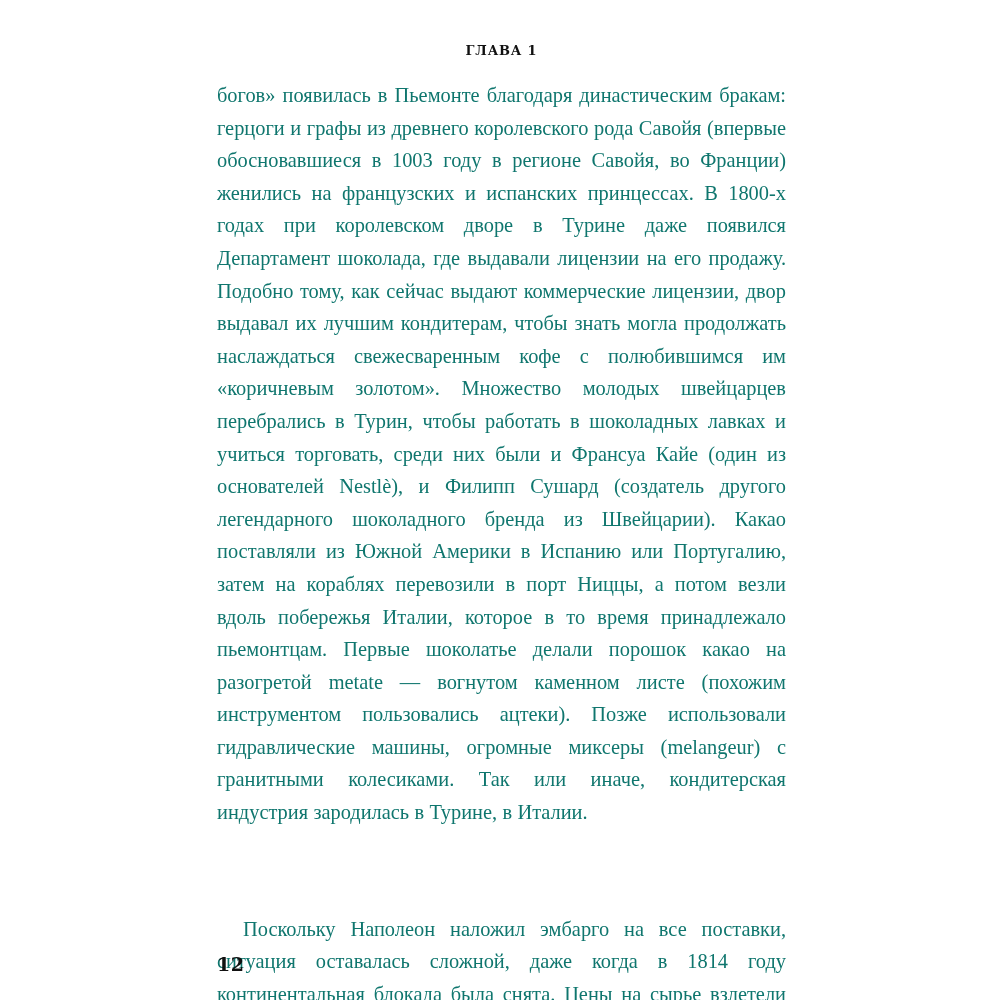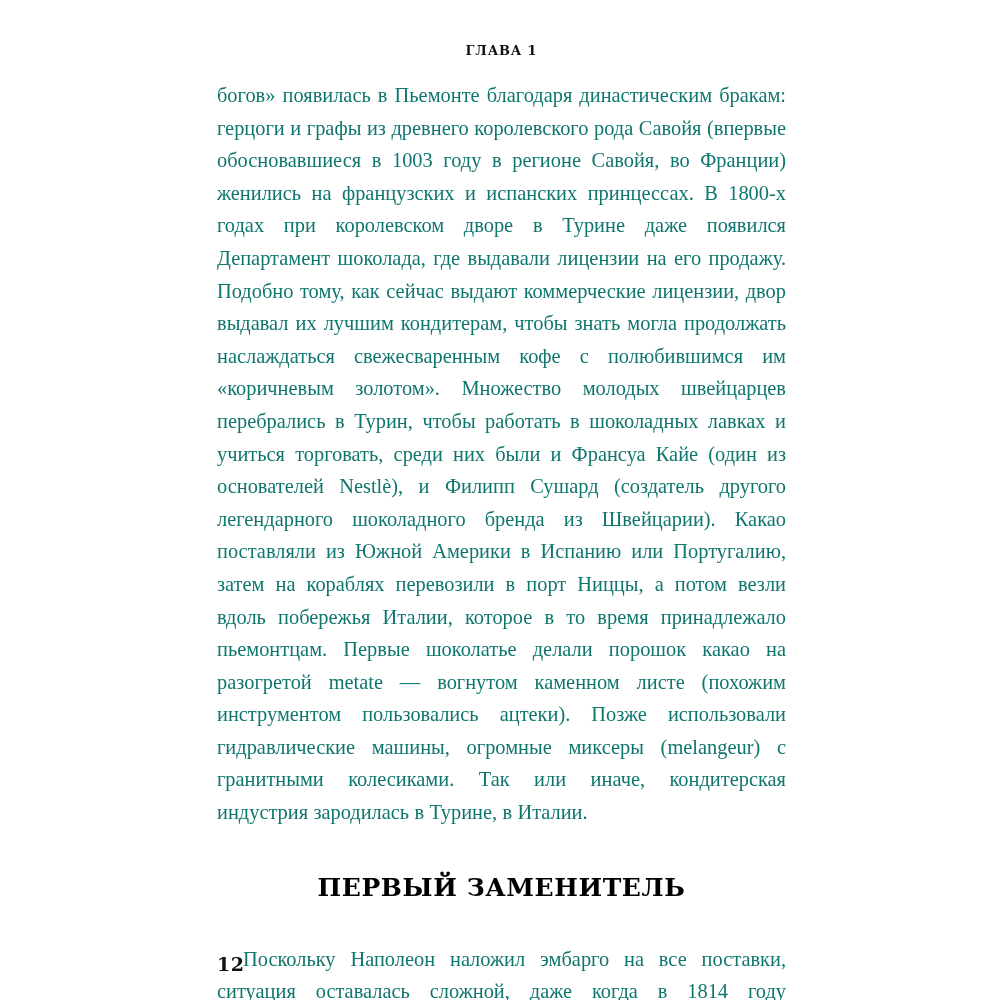--- a/index.html
+++ b/index.html
@@ -92,21 +92,20 @@
 <div class="page">
 
   <div class="running-head">ГЛАВА 1</div>
 
   <div class="text-column">
 
     <p class="body-par">богов» появилась в Пьемонте благодаря династическим бракам: герцоги и графы из древнего королевского рода Савойя (впервые обосновавшиеся в 1003 году в регионе Савойя, во Франции) женились на французских и испанских принцессах. В 1800-х годах при королевском дворе в Турине даже появился Департамент шоколада, где выдавали лицензии на его продажу. Подобно тому, как сейчас выдают коммерческие лицензии, двор выдавал их лучшим кондитерам, чтобы знать могла продолжать наслаждаться свежесваренным кофе с полюбившимся им «коричневым золотом». Множество молодых швейцарцев перебрались в Турин, чтобы работать в шоколадных лавках и учиться торговать, среди них были и Франсуа Кайе (один из основателей Nestlè), и Филипп Сушард (создатель другого легендарного шоколадного бренда из Швейцарии). Какао поставляли из Южной Америки в Испанию или Португалию, затем на кораблях перевозили в порт Ниццы, а потом везли вдоль побережья Италии, которое в то время принадлежало пьемонтцам. Первые шоколатье делали порошок какао на разогретой metate — вогнутом каменном листе (похожим инструментом пользовались ацтеки). Позже использовали гидравлические машины, огромные миксеры (melangeur) с гранитными колесиками. Так или иначе, кондитерская индустрия зародилась в Турине, в Италии.</p>
 
     <div class="gap-before-heading"></div>
 
-    <h2 class="section-heading">ПЕРВЫЙ ЗАМЕНИТЕЛЬ</h2>
 
     <div class="gap-after-heading"></div>
 
     <p class="body-par indented">Поскольку Наполеон наложил эмбарго на все поставки, ситуация оставалась сложной, даже когда в 1814 году континентальная блокада была снята. Цены на сырье взлетели до небес, поэтому итальянцам, так же как и французам, приходилось приспосабливаться. Даже если относиться к тому, что наполеоновское эмбарго повлияло на появление сладости джандуотто (gianduitto), как к мифу, нельзя усомниться в том, что оно явилось причи-</p>
 
   </div>
 
   <div class="folio">12</div>
 
 </div>

